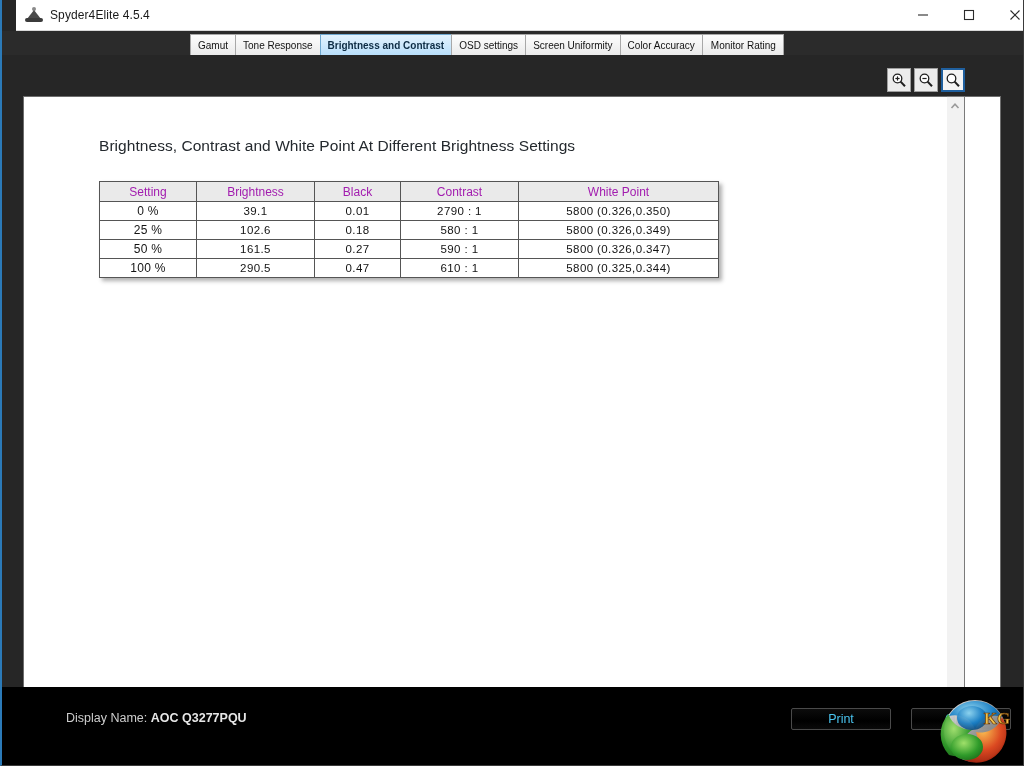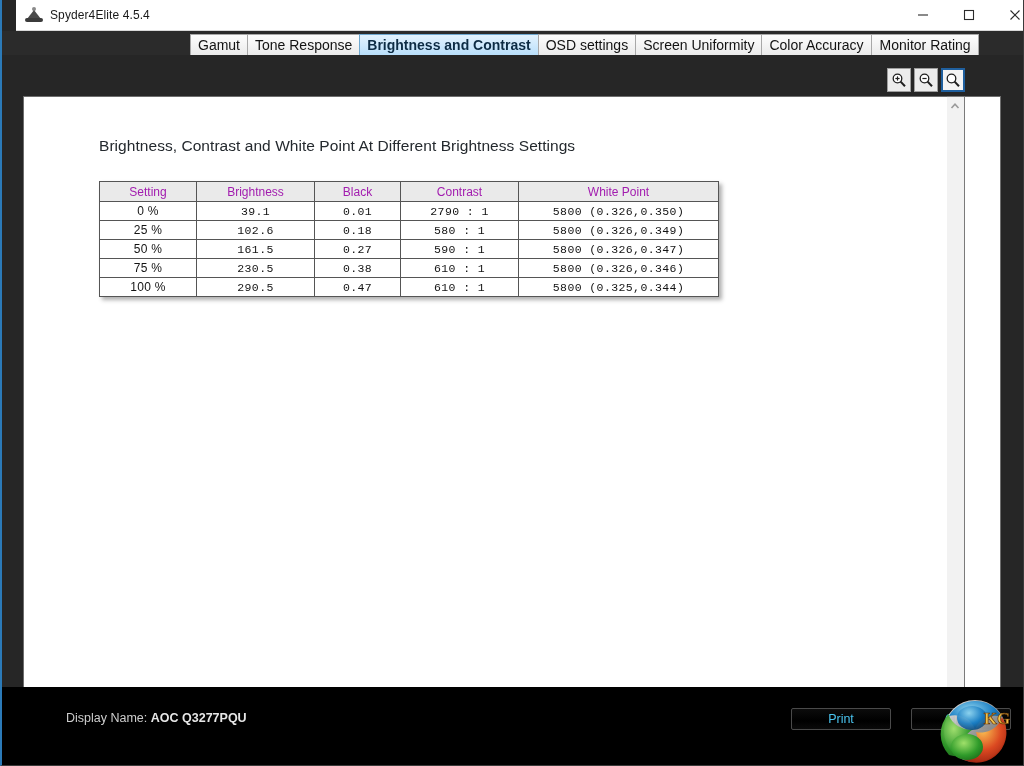--- a/index.html
+++ b/index.html
@@ -85,21 +85,21 @@
     background: #2b2b2b;
     display: flex;
     align-items: flex-end;
     padding-left: 188px;
   }
   .tab {
     height: 21px;
     padding: 0 7px;
     display: flex;
     align-items: center;
-    font-size: 14px;
+    font-size: 10px;
     color: #131313;
     background: linear-gradient(to bottom,#fdfdfd 0%, #f3f3f3 55%, #eaeaea 100%);
     border: 1px solid #a8a8a8;
     border-bottom: none;
     border-right: none;
     white-space: nowrap;
   }
   .tab:last-child { border-right: 1px solid #a8a8a8; padding-left: 8px; }
   .tab.active {
     background: linear-gradient(to bottom,#e2f2fd 0%, #cfe9fc 50%, #b9dffb 100%);
@@ -188,21 +188,21 @@
   }
   table.report thead th {
     background: #eaeaea;
     font-weight: normal;
     font-size: 12px;
     font-family: "Liberation Sans", sans-serif;
     color: #a21caf;
     height: 20px;
   }
   table.report td {
-    font-family: Liberation Mono, monospace;
+    font-family: Liberation Sans, sans-serif;
     font-size: 11.5px;
     color: #131313;
     letter-spacing: 0.4px;
   }
   table.report td.setting {
     font-family: "Liberation Sans", sans-serif;
     font-size: 12px;
     letter-spacing: 0.3px;
   }
   .c-setting   { width: 97px; }
@@ -399,27 +399,20 @@
                 <td>5800  (0.326,0.349)</td>
               </tr>
               <tr>
                 <td class="setting">50 %</td>
                 <td>161.5</td>
                 <td>0.27</td>
                 <td>590 : 1</td>
                 <td>5800  (0.326,0.347)</td>
               </tr>
               <tr>
-                <td class="setting">75 %</td>
-                <td>230.5</td>
-                <td>0.38</td>
-                <td>610 : 1</td>
-                <td>5800  (0.326,0.346)</td>
-              </tr>
-              <tr>
                 <td class="setting">100 %</td>
                 <td>290.5</td>
                 <td>0.47</td>
                 <td>610 : 1</td>
                 <td>5800  (0.325,0.344)</td>
               </tr>
             </tbody>
           </table>
         </div>
 

